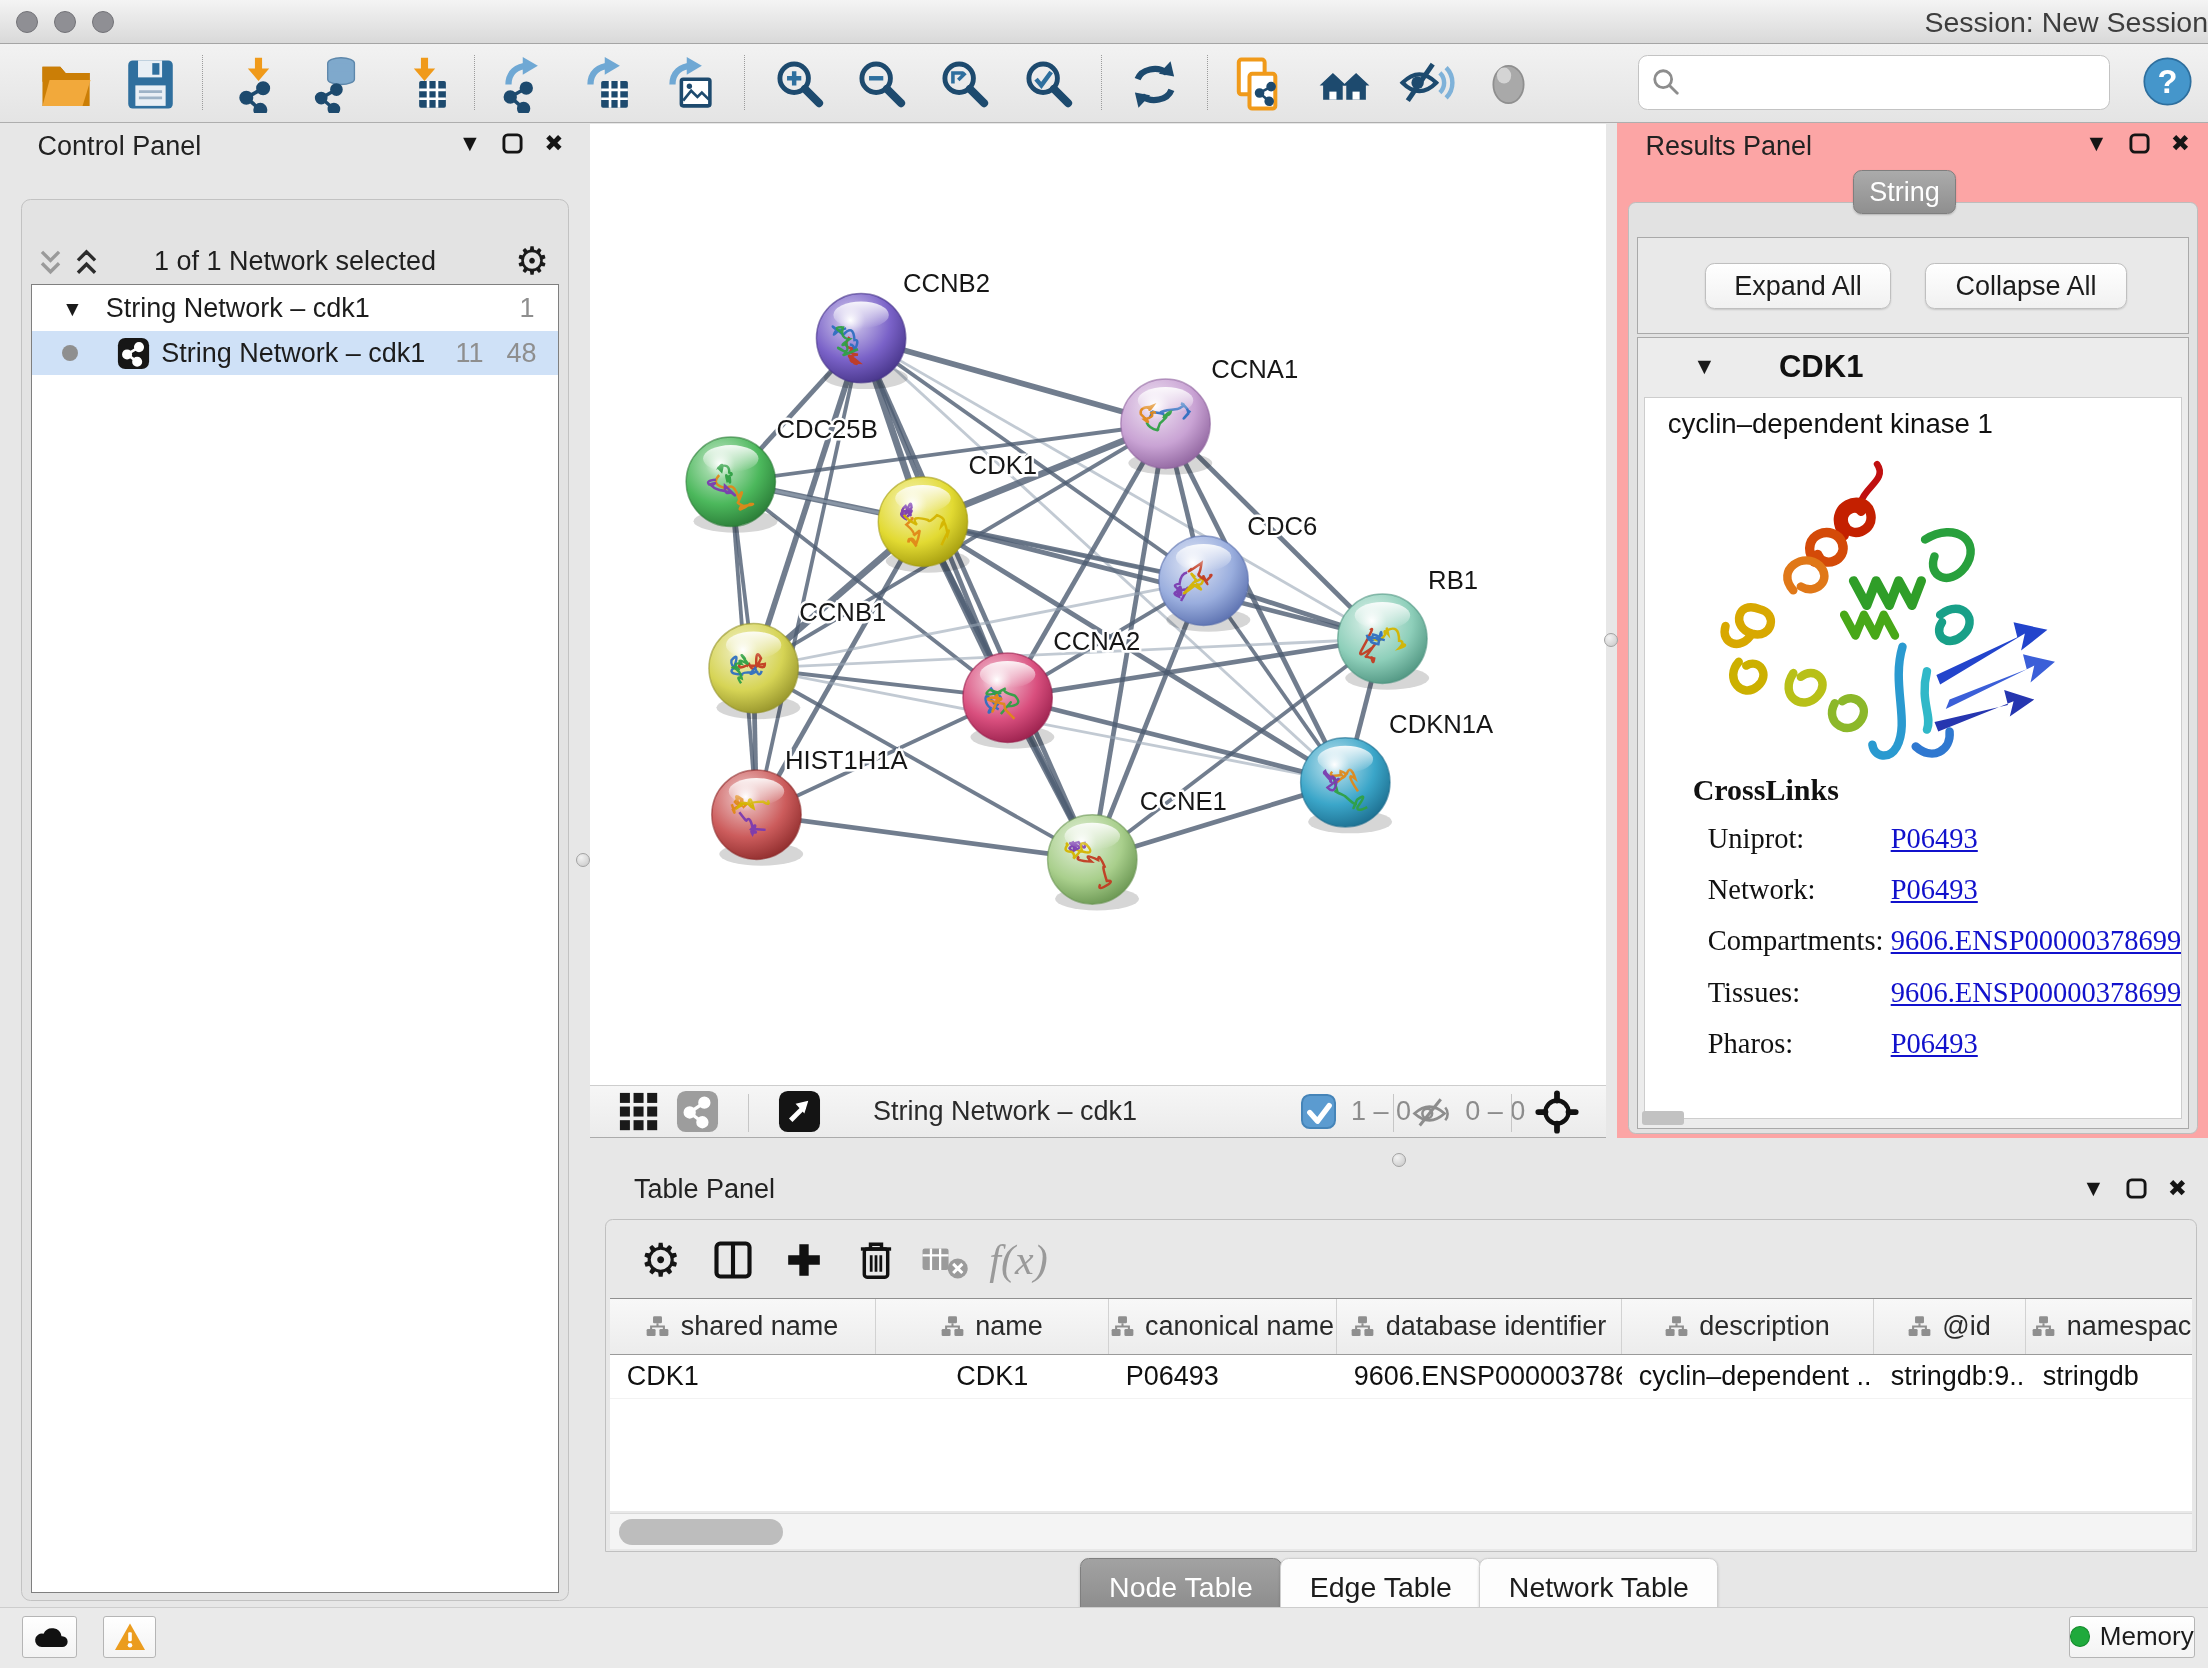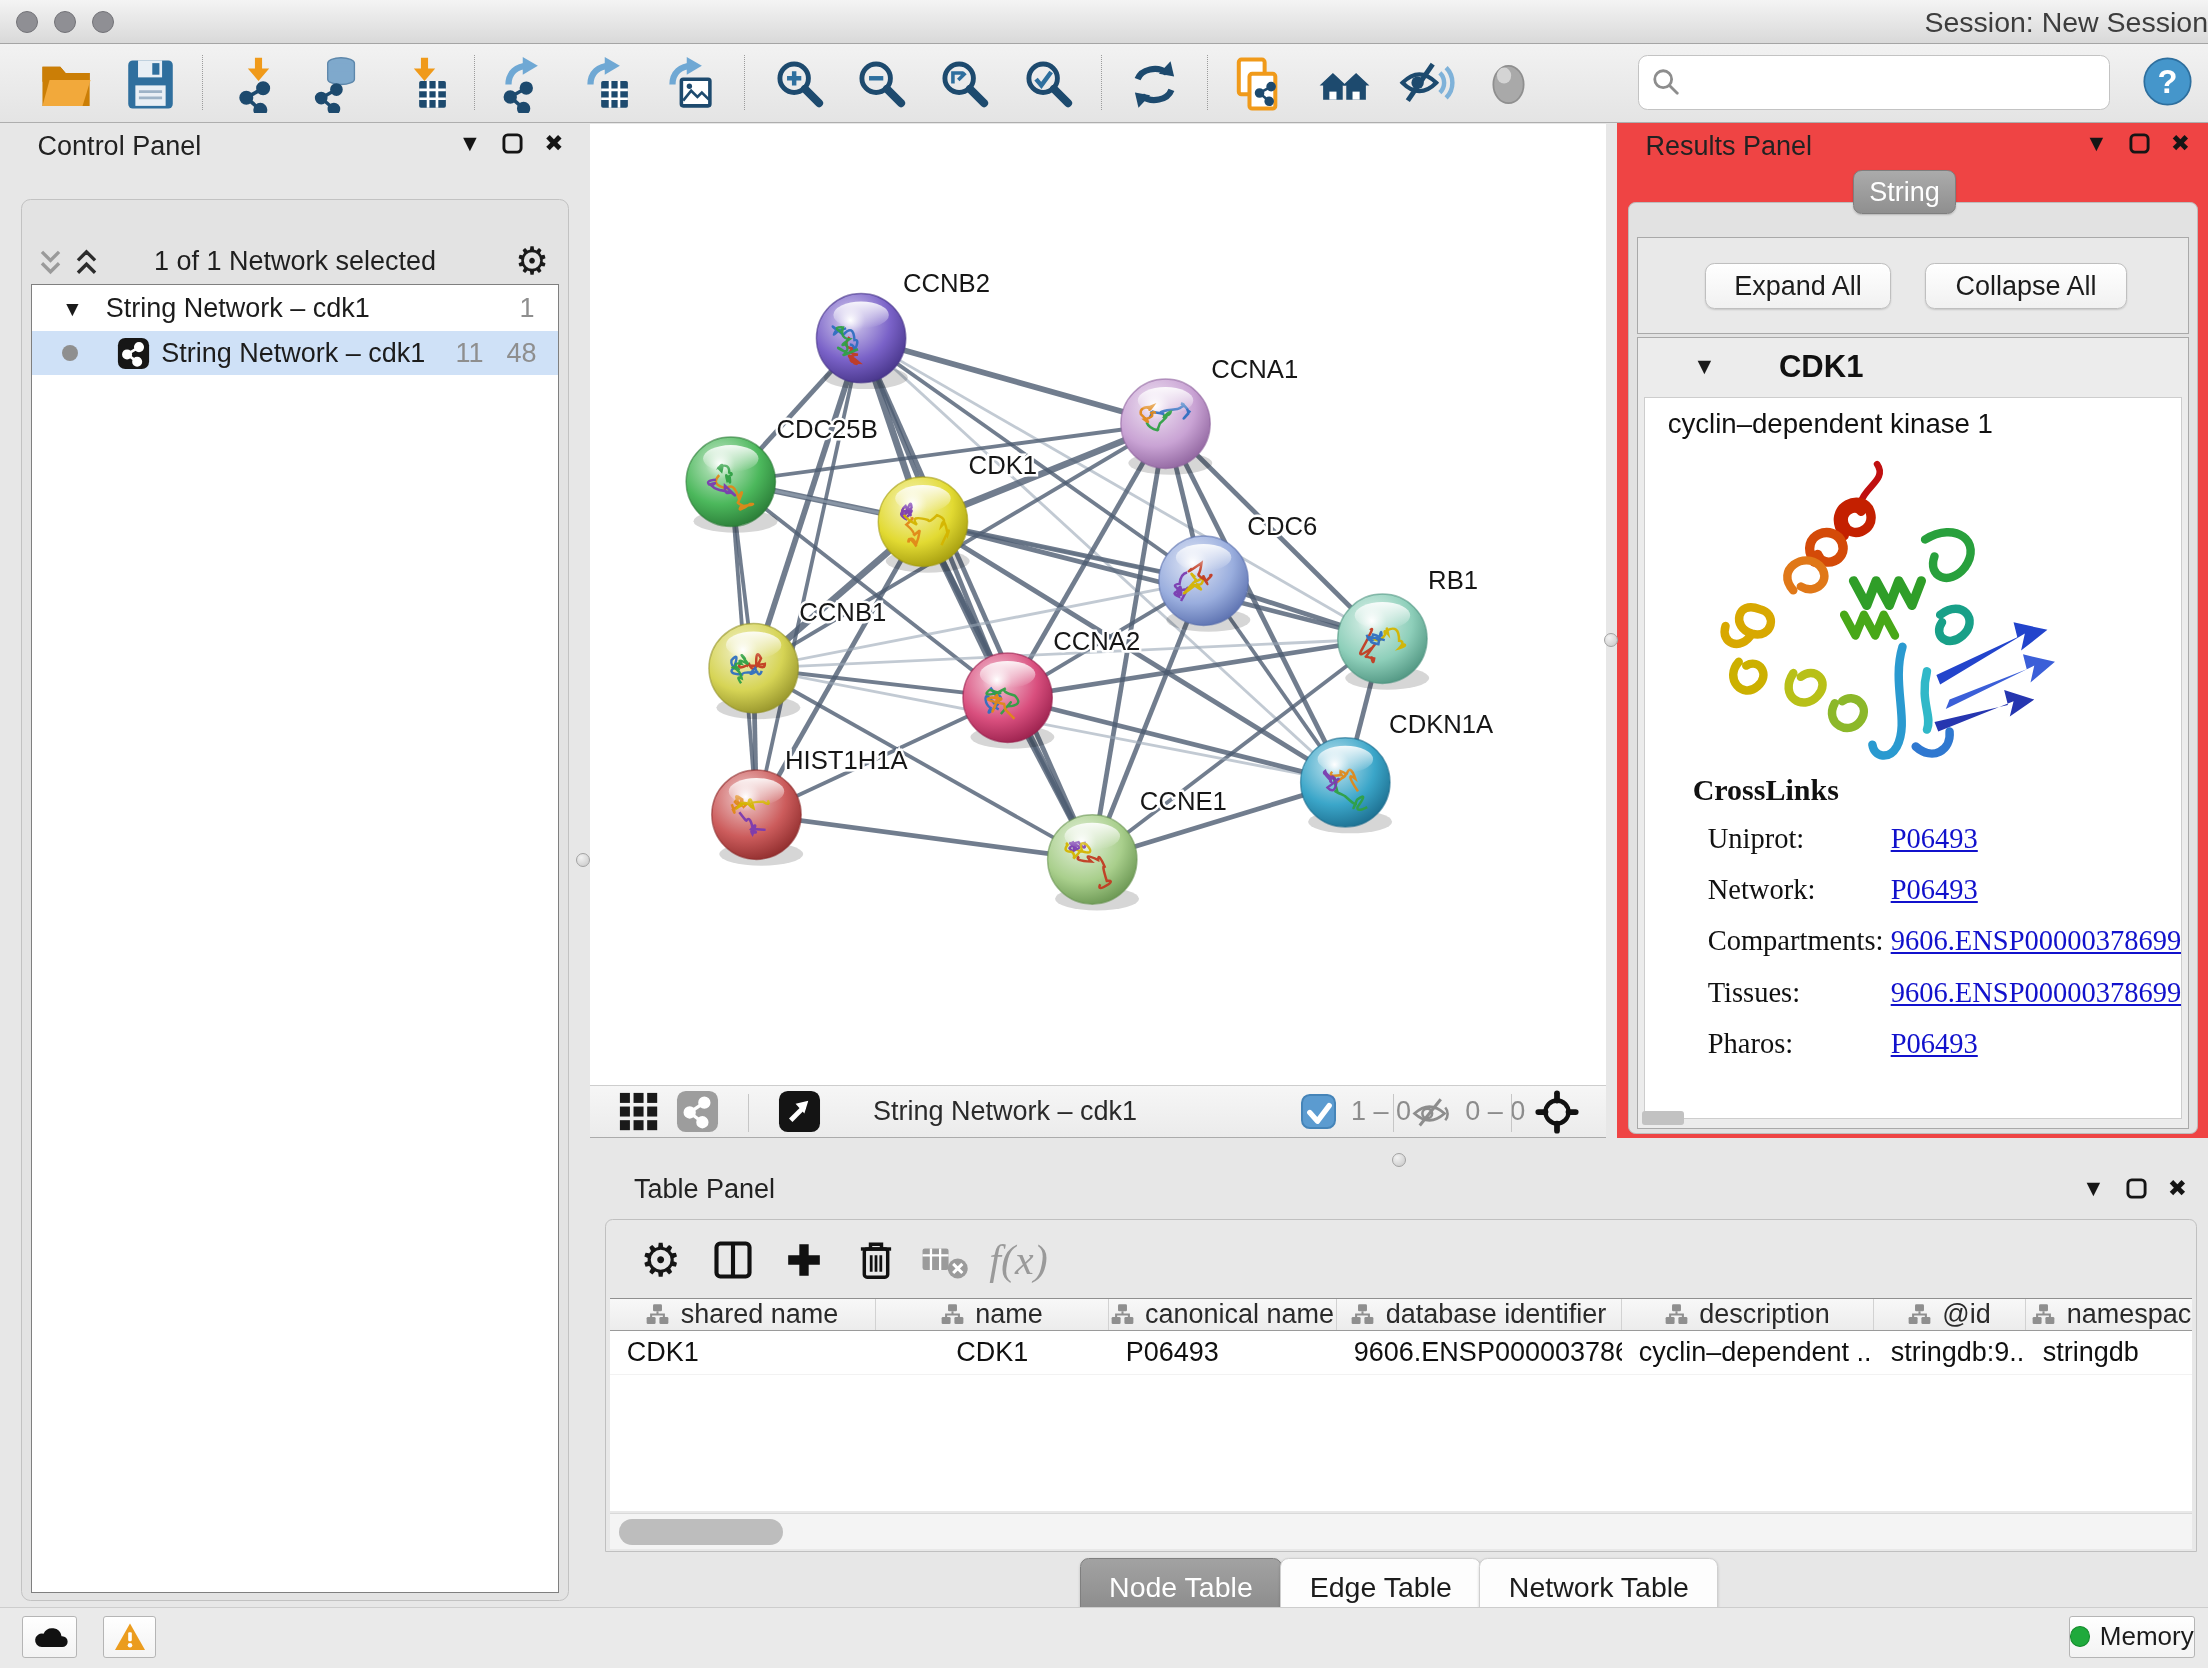--- a/index.html
+++ b/index.html
@@ -38,21 +38,21 @@
   .tree-row .cnt{color:#8e8e8e}
   .row-sel{background:#cfe1f7}
   
   .canvas{position:absolute;left:590px;top:1px;width:1016px;height:961px;background:#fff}
   .net-toolbar{position:absolute;left:590px;top:962px;width:1016px;height:53px;background:linear-gradient(#f6f6f6,#ebebeb);border-top:1px solid #cdcdcd;border-bottom:1px solid #ababab}
   .ntb-item{position:absolute;top:0;height:100%;display:flex;align-items:center}
   .ntb-sep{position:absolute;top:7.6px;height:38px;border-left:1px solid #c6c6c6}
   .ntb-txt{font-size:27px;color:#2a2a2a}
   .ntb-cnt{font-size:27px;color:#8c8c8c}
   
-  .rp{position:absolute;left:1617px;top:0;width:592px;height:1015px;background:#ef4444}
+  .rp{position:absolute;left:1617px;top:0;width:592px;height:1015px;background:#fca5a5}
   .rp-title{position:absolute;left:28.5px;top:7.6px}
   .rp .win-icons{right:19px;top:7.6px}
   .rp-tab{position:absolute;left:236px;top:47px;width:103px;height:44px;background:linear-gradient(#ababab,#8f8f8f);border:1px solid #7f7f7f;border-radius:8.6px;color:#fff;font-size:27px;display:flex;align-items:center;justify-content:center;z-index:3;box-shadow:0 1px 1.9px rgba(0,0,0,.2)}
   .rp-outer{position:absolute;left:11.4px;right:11.4px;top:79px;bottom:3.8px;background:#e2e2e2;border:1px solid #bdbdbd;border-radius:7.6px}
   .rp-boxA{position:absolute;left:7.6px;right:7.6px;top:34px;height:97px;background:#e9e9e9;border:1.9px solid #a9a9a9}
   .btn{background:linear-gradient(#ffffff,#f1f1f1);border:1px solid #bfbfbf;border-radius:9.5px;font-size:27px;color:#1c1c1c;display:flex;align-items:center;justify-content:center;box-shadow:0 1px 1.9px rgba(0,0,0,.15)}
   .rp-boxB{position:absolute;left:7.6px;right:7.6px;top:134px;bottom:3.8px;background:#ececec;border:1.9px solid #a9a9a9}
   .gene-head{position:absolute;left:0;right:0;top:0;height:59px}
   .gene-inner{position:absolute;left:5.7px;right:5.7px;top:59px;bottom:9.5px;background:#fff;border:1px solid #cdcdcd;overflow:hidden}
   .gene-desc{position:absolute;left:23px;top:9.5px;font-size:27.6px;color:#111}
@@ -63,21 +63,21 @@
   .partial-scroll{position:absolute;left:3.8px;bottom:3.8px;width:42px;height:13.3px;background:#c2c2c2;border-radius:2.9px}
   
   .tp{position:absolute;left:590px;top:1047px;right:0;bottom:0}
   .tp-title{position:absolute;left:44px;top:3.8px}
   .tp .win-icons{right:21px;top:5.7px}
   .tp-box{position:absolute;left:15px;right:11.4px;top:49px;height:333px;background:#e8e8e8;border:1px solid #c0c0c0;border-radius:7.6px 7.6px 0 0}
   .tp-toolbar{position:absolute;left:0;right:0;top:0;height:76px}
   .tpi{position:absolute;top:11.4px;width:67px;height:57px;display:flex;align-items:center;justify-content:center}
   .fx{font-family:"Liberation Serif","DejaVu Serif",serif;font-style:italic;font-size:42px;color:#9a9a9a}
   .tbl{position:absolute;left:3.8px;right:3.8px;top:78px;bottom:40px;background:#fff;border-top:1.9px solid #8f8f8f;overflow:hidden}
-  .thead{display:flex;height:32px;background:linear-gradient(#f8f8f8,#ececec);border-bottom:1px solid #9a9a9a}
+  .thead{display:flex;height:56px;background:linear-gradient(#f8f8f8,#ececec);border-bottom:1px solid #9a9a9a}
   .th{display:flex;align-items:center;justify-content:center;gap:11.4px;font-size:27px;color:#2a2a2a;border-right:1px solid #d2d2d2;flex:none;overflow:hidden}
   .trow{display:flex;height:44px;border-bottom:1px solid #f2f2f2}
   .td{display:flex;align-items:center;font-size:27px;color:#101010;padding-left:17px;flex:none;overflow:hidden;white-space:nowrap}
   .hscroll{position:absolute;left:3.8px;right:3.8px;bottom:1.9px;height:36px;background:#f4f4f4;border-top:1px solid #d9d9d9}
   .hthumb{position:absolute;left:9.5px;top:4.8px;width:164px;height:26px;background:#bdbdbd;border-radius:13.3px}
   .tp-tabs{position:absolute;left:0;right:0;top:388px;display:flex;justify-content:center}
   .tp-tab{height:59px;padding:0 28.5px;display:flex;align-items:center;font-size:28.5px;background:#fdfdfd;border:1px solid #cfcfcf;border-radius:8.6px;margin:0 -1px;box-shadow:0 1px 2.9px rgba(0,0,0,.18)}
   .tp-tab.sel{background:linear-gradient(#a2a2a2,#8a8a8a);color:#fff;border-color:#7f7f7f}
   
   .statusbar{position:absolute;left:0;right:0;bottom:0;height:61px;background:#eaeaea;border-top:1.9px solid #cdcdcd}

